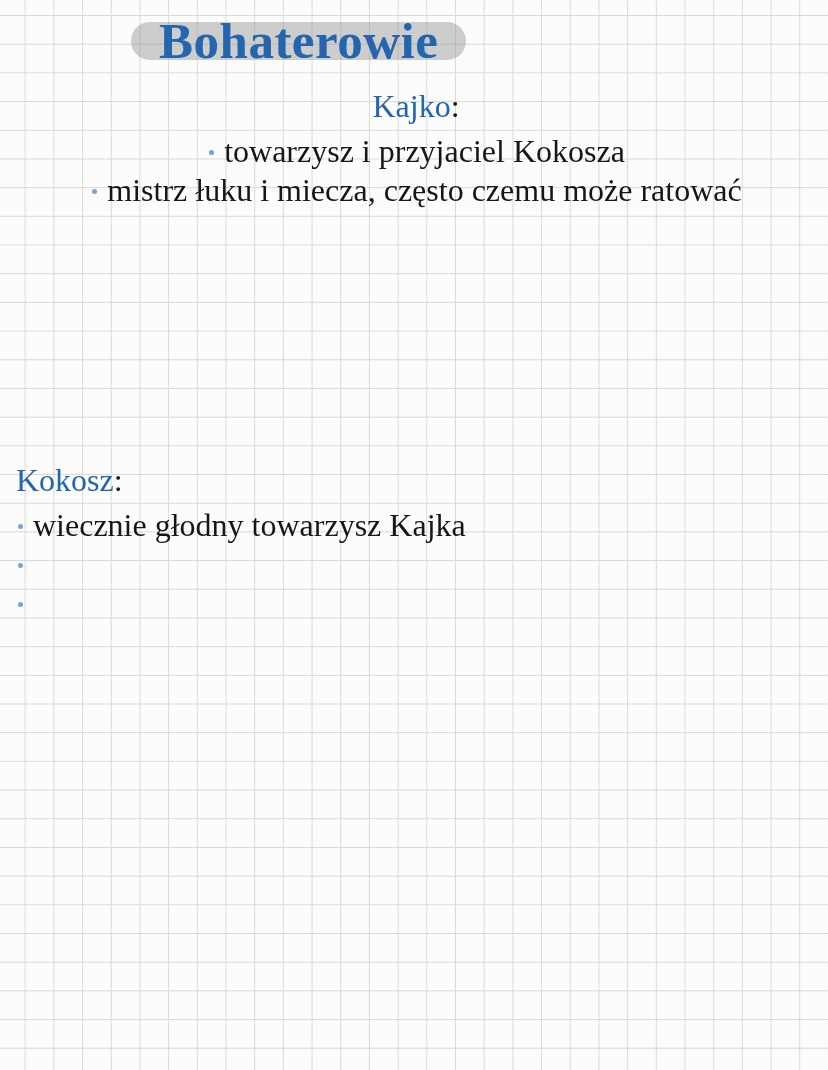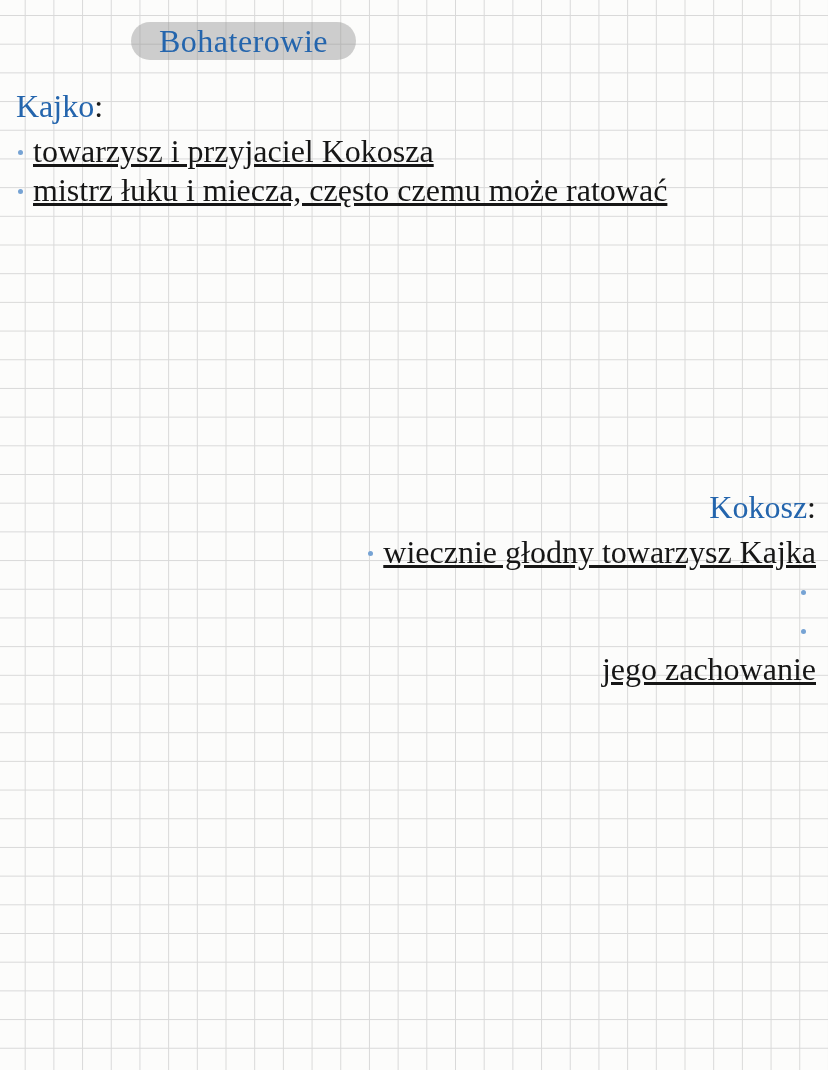--- a/index.html
+++ b/index.html
@@ -24,40 +24,40 @@
     position: absolute;
     left: 131px;
     top: 22px;
     height: 38px;
     line-height: 38px;
     padding: 0 28px;
     border-radius: 20px;
     background: var(--highlight, rgba(140,140,140,0.42));
   }
   .title-text {
-    font-size: 32px;
-    font-weight: 400;
+    font-size: 51px;
+    font-weight: 700;
     color: var(--accent, #1d5ba2);
     letter-spacing: 0.5px;
   }
   .section {
     position: absolute;
     left: 16px;
     width: 800px;
   }
-  #section-0 { top: 87px; }
-  #section-1 { top: 488px; text-align: right; }
+  #section-0 { top: 87px; text-align: center; }
+  #section-1 { top: 461px; }
   .heading {
     font-size: 32px;
     line-height: 39px;
     margin: 0 0 6px 0;
   }
   .heading .heading-name { color: var(--accent, #2465ad); }
   .heading .heading-colon { color: #1a1a1a; }
-  .bullets { margin: 0; text-decoration: underline; }
+  .bullets { margin: 0; }
   .bullet {
     font-size: 32px;
     line-height: 39px;
     margin: 0;
   }
   .dot {
     display: inline-block;
     width: 5px;
     height: 5px;
     border-radius: 50%;
@@ -83,15 +83,15 @@
     </div>
 </div>
 
 <div class="section" id="section-1">
   <div class="heading">
     <span class="heading-name">Kokosz</span><span class="heading-colon">:</span>
   </div>
   <div class="bullets">
       <div class="bullet"><span class="dot"></span><span>wiecznie głodny towarzysz Kajka</span></div>
       <div class="bullet"><span class="dot"></span></div>
-      <div class="bullet"><span class="dot"></span><br><span>jego zachowanie</span></div>
+      <div class="bullet"><span class="dot"></span><br></div>
     </div>
 </div>
 
 </body></html>

